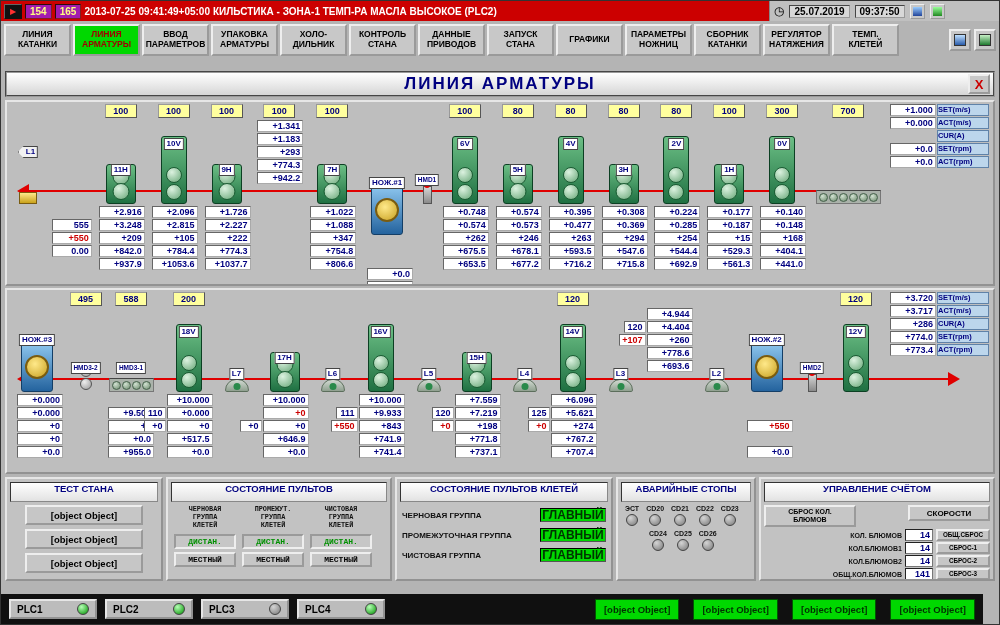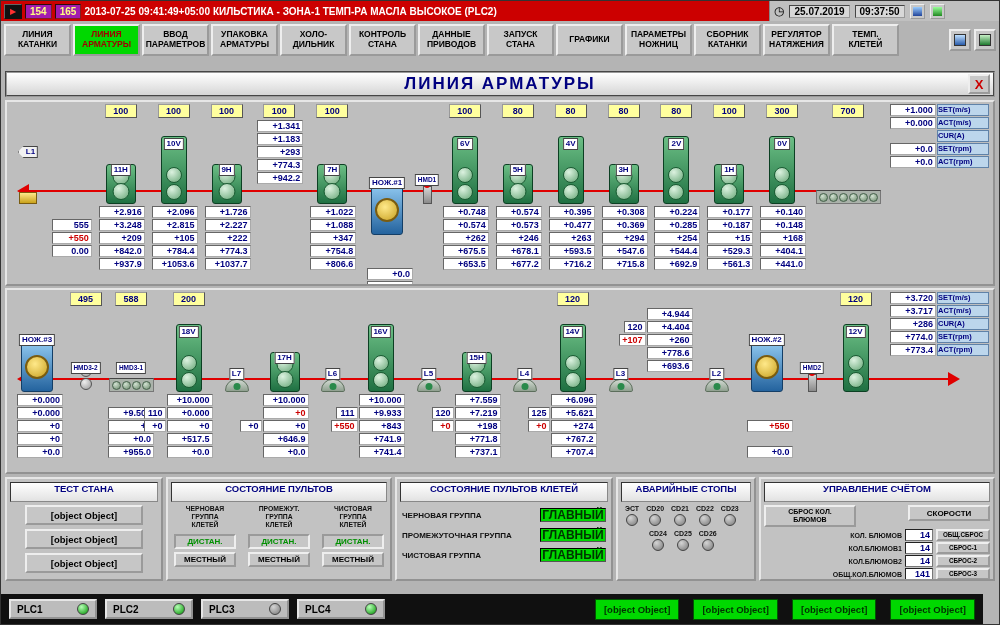--- a/index.html
+++ b/index.html
@@ -98,21 +98,21 @@
   
   .panels{display:flex;gap:3px;margin:3px 4px 0;height:104px;}
   .panel{border:2px outset #e6e6e6;background:#c2c2c2;padding:3px;overflow:hidden;}
   .ptitle{background:linear-gradient(#ffffff,#e2e2e2);border:1px inset #888;text-align:center;
           font-size:9.5px;font-weight:bold;color:#000080;height:20px;line-height:12px;margin-bottom:3px;white-space:nowrap;}
   .btn3d{background:#c6c6c6;border:2px outset #eee;font-family:inherit;font-weight:bold;color:#000;cursor:pointer;}
   .p-test{width:158px;}
   .test-btns{display:flex;flex-direction:column;align-items:center;gap:4px;}
   .test-btn{width:118px;height:20px;font-size:9.5px;}
   .p-pults{width:226px;}
-  .pults-cols{display:flex;justify-content:space-between;}
+  .pults-cols{display:flex;justify-content:flex-start;font-family:Liberation Mono, monospace;}
   .pult-col{display:flex;flex-direction:column;align-items:center;gap:3px;width:68px;}
   .pult-head{font-size:6.8px;font-weight:bold;text-align:center;white-space:pre-line;line-height:1.2;height:26px;color:#111;}
   .pbtn{width:62px;height:15px;font-size:8px;}
   .pbtn.remote{border-style:inset;color:#009000;}
   .p-cells{width:218px;}
   .cell-row{display:flex;align-items:center;margin:6px 2px;}
   .cell-lbl{flex:1;font-size:8px;font-weight:bold;color:#111;}
   .badge-sm{width:66px;height:14px;background:#00d800;border:1px inset #555;color:#003300;
             font-size:12px;font-weight:bold;text-align:center;line-height:12px;}
   .p-estops{width:140px;}

